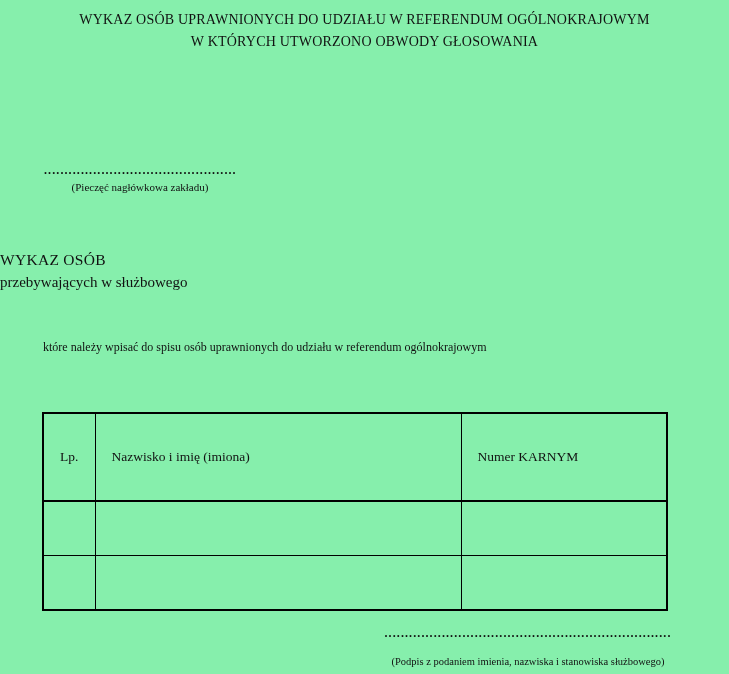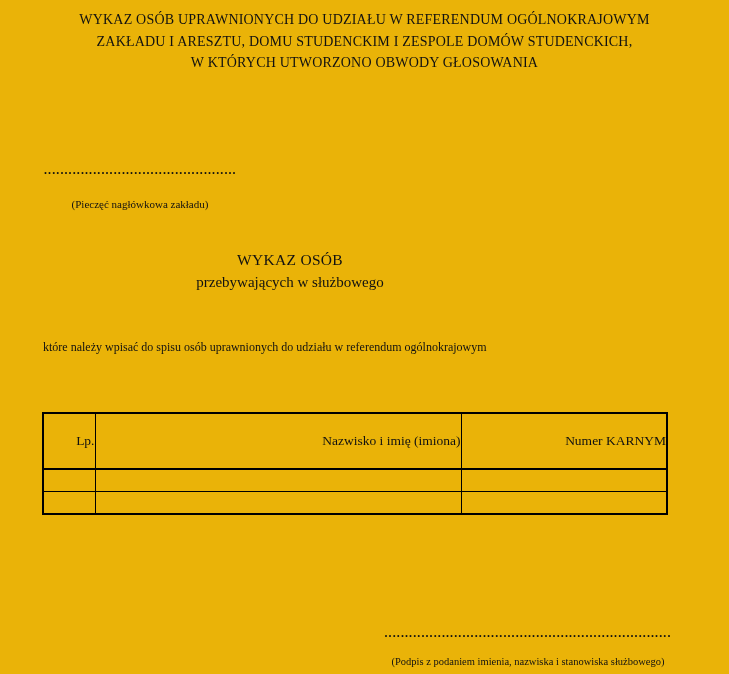--- a/index.html
+++ b/index.html
@@ -4,21 +4,21 @@
 <style>
   html, body {
     margin: 0;
     padding: 0;
     background: #ffffff;
   }
   .page {
     position: relative;
     width: 729px;
     height: 674px;
-    background: #eab308;
+    background: #86efac;
     font-family: "Liberation Serif", "DejaVu Serif", serif;
     color: #111111;
     overflow: hidden;
   }
 
   
   .header {
     position: absolute;
     top: 9px;
     left: 0;
@@ -39,33 +39,32 @@
   .dots {
     font-weight: bold;
     font-size: 12px;
     letter-spacing: 1.1px;
     white-space: nowrap;
     overflow: hidden;
     height: 14px;
     line-height: 14px;
   }
   .stamp .caption {
-    margin-top: 21px;
+    margin-top: 4px;
     text-align: center;
     font-size: 11px;
     line-height: 13px;
   }
 
   
   .title-block {
     position: absolute;
     top: 249px;
     left: 0;
     width: 580px;
-    text-align: center;
     line-height: 22px;
   }
   .title-main { font-size: 15.5px; letter-spacing: 0.3px; }
   .title-sub  { font-size: 15px; }
 
   
   .intro {
     position: absolute;
     top: 336px;
     left: 43px;
@@ -78,22 +77,22 @@
   table.persons {
     position: absolute;
     top: 412px;
     left: 42px;
     border-collapse: collapse;
     table-layout: fixed;
     font-size: 13.5px;
   }
   table.persons th, table.persons td {
     border: 1.5px solid #000;
-    padding: 0;
-    text-align: right;
+    padding: 16px;
+    text-align: left;
     font-weight: normal;
     vertical-align: middle;
   }
   table.persons { border: 2px solid #000; }
   table.persons thead th { height: 54px; border-bottom: 2.5px solid #000; }
   table.persons tbody td { height: 21px; }
   .col-lp     { width: 52px;  }
   .col-name   { width: 366px; }
   .col-pesel  { width: 206px; }
 
@@ -113,21 +112,20 @@
     white-space: nowrap;
   }
 </style>
 </head>
 <body>
 
 <div class="page">
 
   <div class="header">
     <div>WYKAZ OSÓB UPRAWNIONYCH DO UDZIAŁU W REFERENDUM OGÓLNOKRAJOWYM</div>
-    <div>ZAKŁADU I ARESZTU, DOMU STUDENCKIM I ZESPOLE DOMÓW STUDENCKICH,</div>
     <div>W KTÓRYCH UTWORZONO OBWODY GŁOSOWANIA</div>
   </div>
 
   <div class="stamp">
     <div class="dots">................................................</div>
     <div class="caption">(Pieczęć nagłówkowa zakładu)</div>
   </div>
 
   <div class="title-block">
     <div class="title-main">WYKAZ OSÓB</div>

